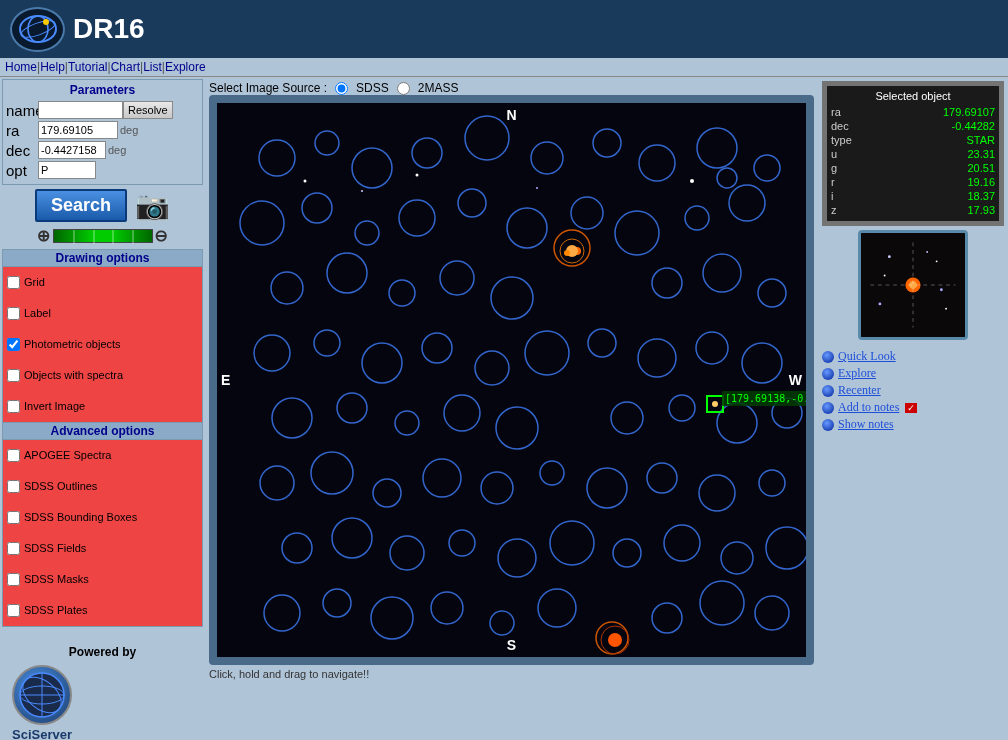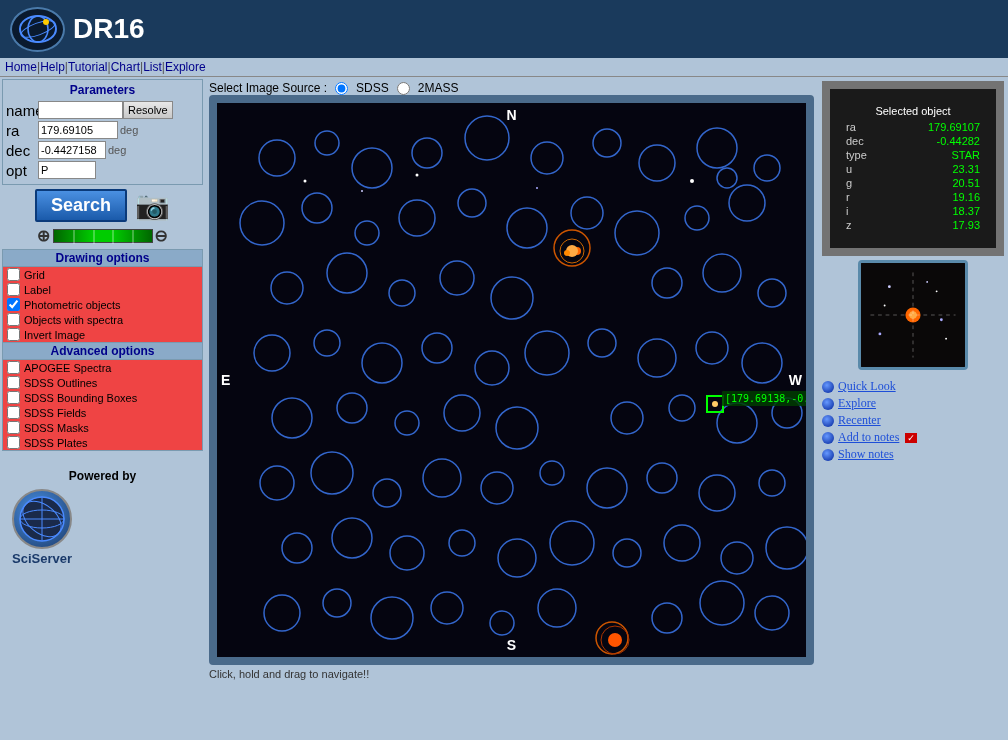--- a/index.html
+++ b/index.html
@@ -42,21 +42,21 @@
 
     
     #zoom-controls { display: flex; align-items: center; gap: 2px; justify-content: center; margin-bottom: 4px; }
     #zoom-bar { width: 100px; height: 14px; background: linear-gradient(to right, #006600 0%, #00cc00 40%, #00cc00 60%, #006600 100%); border: 1px solid #444; position: relative; }
     .zoom-tick { position: absolute; top: 0; width: 2px; height: 14px; background: #ffffff44; }
     #zoom-plus, #zoom-minus { font-size: 16px; cursor: pointer; color: #333; font-weight: bold; }
 
     
     #drawing-section { border: 1px solid #7a9ab0; background: #ef4444; margin-bottom: 18px; }
     #drawing-title { background: #8aaac8; text-align: center; color: #00008b; font-weight: bold; padding: 1px 0; border-bottom: 1px solid #7a9ab0; }
-    .checkbox-row { display: flex; align-items: flex-end; padding: 1px 4px; }
+    .checkbox-row { display: flex; align-items: flex-start; padding: 9px 4px; }
     .checkbox-row input[type=checkbox] { margin-right: 4px; width: 13px; height: 13px; }
     .checkbox-label { font-size: 11px; color: #000; }
 
     #advanced-title { background: #8aaac8; text-align: center; color: #00008b; font-weight: bold; padding: 1px 0; border-top: 1px solid #7a9ab0; border-bottom: 1px solid #7a9ab0; }
 
     
     #powered-by { text-align: center; margin-top: 4px; }
     #powered-label { font-weight: bold; color: #000; font-size: 12px; margin-bottom: 4px; }
     #sciserver-logo { width: 80px; height: 80px; display: flex; flex-direction: column; align-items: center; justify-content: center; }
     #sciserver-globe { width: 60px; height: 60px; border-radius: 50%; background: radial-gradient(circle at 40% 35%, #4a90e2, #1a3a6a); border: 2px solid #888; display: flex; align-items: center; justify-content: center; }
@@ -73,21 +73,21 @@
     #compass-n { top: 4px; left: 50%; transform: translateX(-50%); }
     #compass-s { bottom: 4px; left: 50%; transform: translateX(-50%); }
     #compass-e { left: 4px; top: 50%; transform: translateY(-50%); }
     #compass-w { right: 4px; top: 50%; transform: translateY(-50%); }
 
     #nav-hint { text-align: left; color: #333; font-size: 11px; margin-top: 3px; }
 
     
     #right-panel { width: 190px; flex-shrink: 0; padding: 4px; display: flex; flex-direction: column; gap: 4px; }
 
-    #selected-obj-box { background: #1a1a1a; border: 8px solid #737373; padding: 16px; }
+    #selected-obj-box { background: #1a1a1a; border: 5px solid #737373; padding: 4px; }
     #selected-obj-title { color: #ffffff; font-size: 11px; text-align: center; margin-bottom: 3px; }
     .obj-row { display: flex; justify-content: space-between; padding: 1px 0; }
     .obj-key { color: #cccccc; font-size: 11px; }
     .obj-val { color: #00ff00; font-size: 11px; }
 
     #thumbnail { width: 110px; height: 110px; background: #111; border: 3px solid #5a8aaa; border-radius: 4px; margin: 0 auto; display: flex; align-items: center; justify-content: center; overflow: hidden; position: relative; }
 
     
     .action-row { display: flex; align-items: center; gap: 4px; padding: 1px 0; }
     .action-bullet { width: 12px; height: 12px; border-radius: 50%; background: radial-gradient(circle at 40% 35%, #6699ff, #002299); flex-shrink: 0; }

